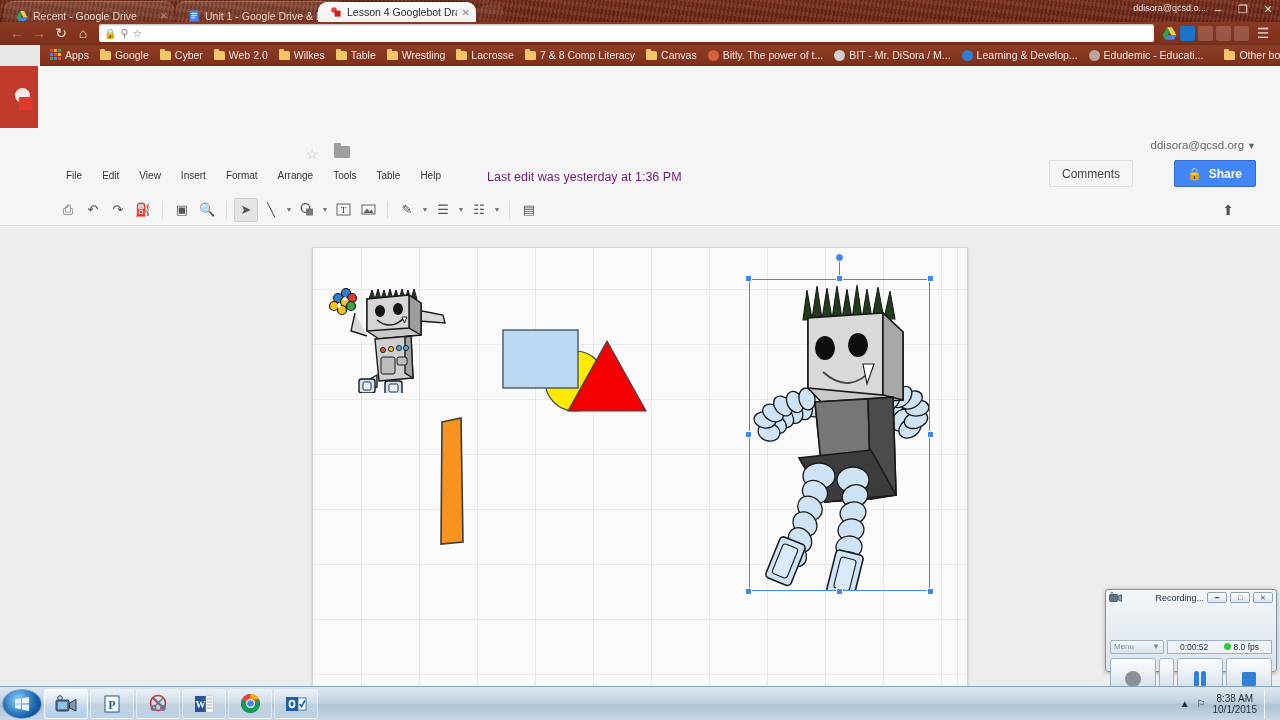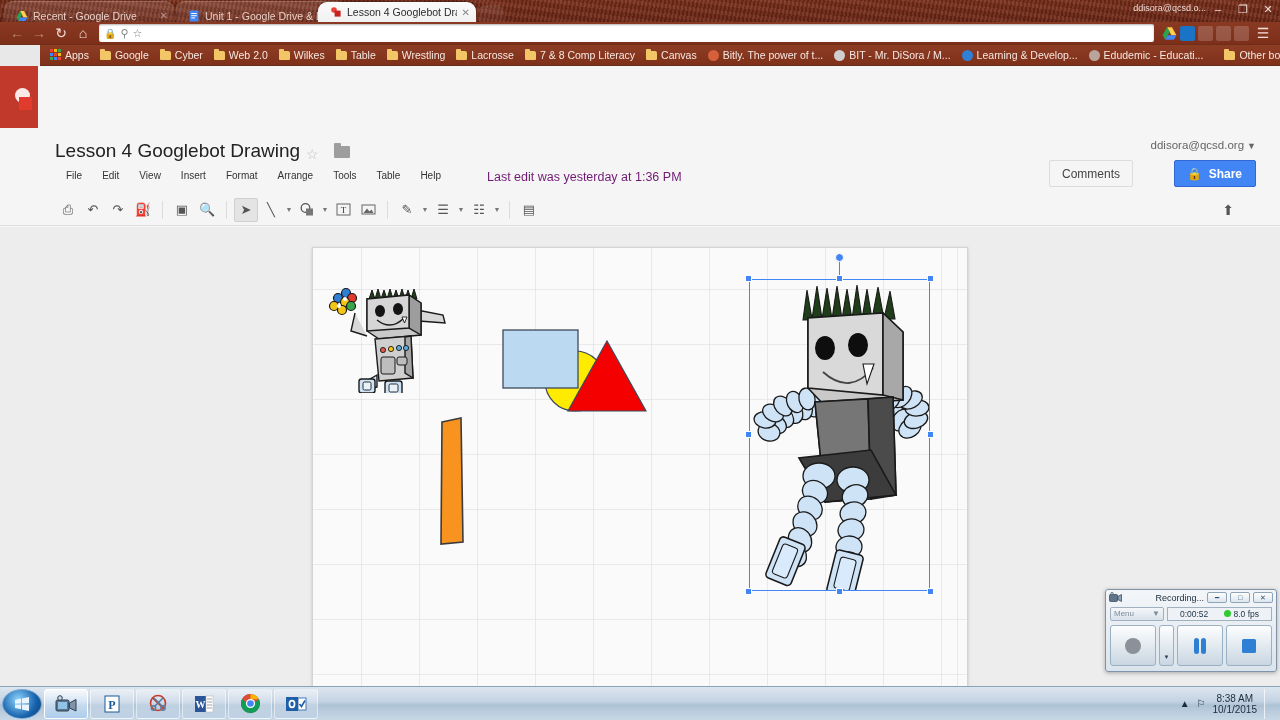--- a/index.html
+++ b/index.html
@@ -167,21 +167,21 @@
     background: linear-gradient(#f3f6f9,#dbe4ec);
     border:1px solid #7f94aa; border-radius:3px;
     box-shadow: 0 1px 4px rgba(0,0,0,.3);
     text-align: right;
   }
   .rec-title { height:15px; display:flex; align-items:center; padding:0 3px; gap:3px; font-size:9px; color:#1a2a3a; }
   .rec-title .rtxt { flex:1; }
   .rec-wb { width:20px; height:11px; border:1px solid #8fa3b6; border-radius:2px;
             background:linear-gradient(#fdfdfd,#dde6ee); font-size:7px; color:#33506b;
             display:flex; align-items:center; justify-content:center; }
-  .rec-row2 { height:17px; display:flex; align-items:center; gap:3px; padding:0 4px; }
+  .rec-row2 { height:17px; display:flex; align-items:center; gap:3px; padding:0 4px;margin-top:33px; }
   .rec-menu { width:54px; height:14px; border:1px solid #9fb0c0; border-radius:2px;
               background:linear-gradient(#f4f7fa,#d9e2ea); font-size:8px; color:#7d8c9b;
               display:flex; align-items:center; justify-content:space-between; padding:0 3px; }
   .rec-time { flex:1; height:14px; border:1px solid #9fb0c0; background:#eef2f6;
               display:flex; align-items:center; justify-content:space-around; font-size:8.5px; color:#22364a; padding:0 4px; }
   .rec-dot { width:7px; height:7px; border-radius:50%; background:#2ecc2e; display:inline-block; }
   .rec-btns { display:flex; gap:3px; padding:3px 4px; }
   .rec-btn { flex:1; height:41px; border:1px solid #9bb0c2; border-radius:3px;
              background:linear-gradient(#fdfefe,#c9d6e2);
              display:flex; align-items:center; justify-content:center; }
@@ -362,21 +362,20 @@
       </div>
   </div>
 
   <div class="app">
 
     <div class="doclogo">
       <div class="shape-a"></div>
       <div class="shape-b"></div>
     </div>
 
-    <div class="doctitle">Lesson 4 Googlebot Drawing</div>
     <div class="star">☆</div>
     <div class="movefolder"></div>
 
     <div class="menubar">
       <div class="mi">File</div>
       <div class="mi">Edit</div>
       <div class="mi">View</div>
       <div class="mi">Insert</div>
       <div class="mi">Format</div>
       <div class="mi">Arrange</div>

